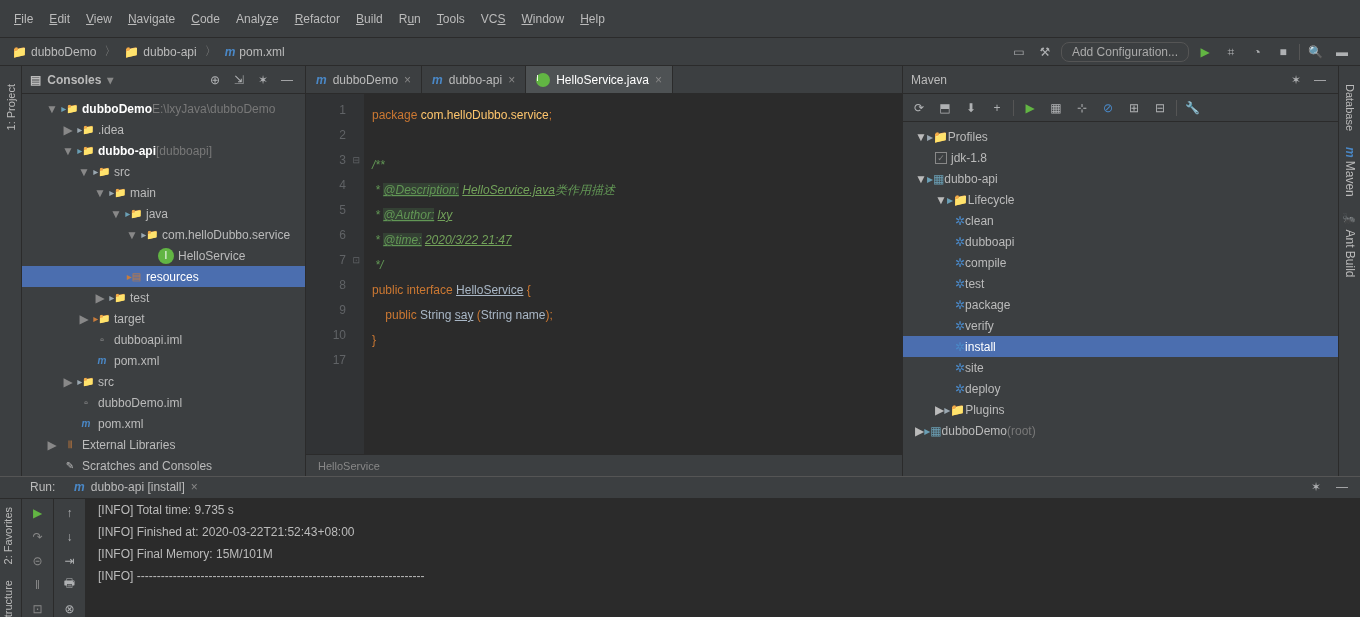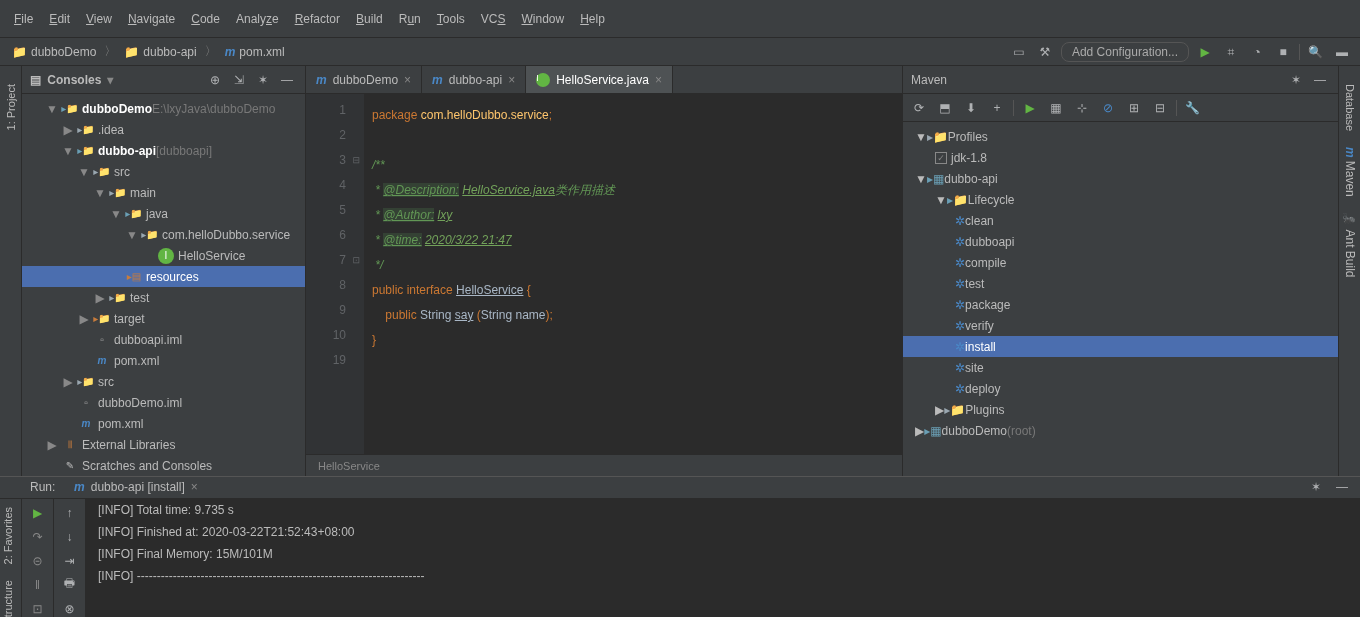--- a/index.html
+++ b/index.html
@@ -259,21 +259,21 @@
           <div>1</div>
           <div>2</div>
           <div>3<span class="fold" style="top:54px">⊟</span></div>
           <div>4</div>
           <div>5</div>
           <div>6</div>
           <div>7<span class="fold" style="top:154px">⊡</span></div>
           <div>8</div>
           <div>9</div>
           <div>10</div>
-          <div>19</div>
+          <div>17</div>
         </div>
       <div class="code" id="code"><span class="kw">package</span> <span class="cn">com.helloDubbo.service</span><span class="punc">;</span>
 
 <span class="comment">/**</span>
 <span class="comment"> * <span class="doctag">@Description:</span> <span class="ital">HelloService.java</span>类作用描述</span>
 <span class="comment"> * <span class="doctag">@Author:</span> <span class="ital">lxy</span></span>
 <span class="comment"> * <span class="doctag">@time:</span> <span class="ital">2020/3/22 21:47</span></span>
 <span class="comment"> */</span>
 <span class="kw">public interface</span> <span class="ide" style="text-decoration:underline">HelloService</span> <span class="punc">{</span>
     <span class="kw">public</span> <span class="ide">String</span> <span class="ide" style="text-decoration:underline">say</span> <span class="punc">(</span><span class="ide">String name</span><span class="punc">);</span>

